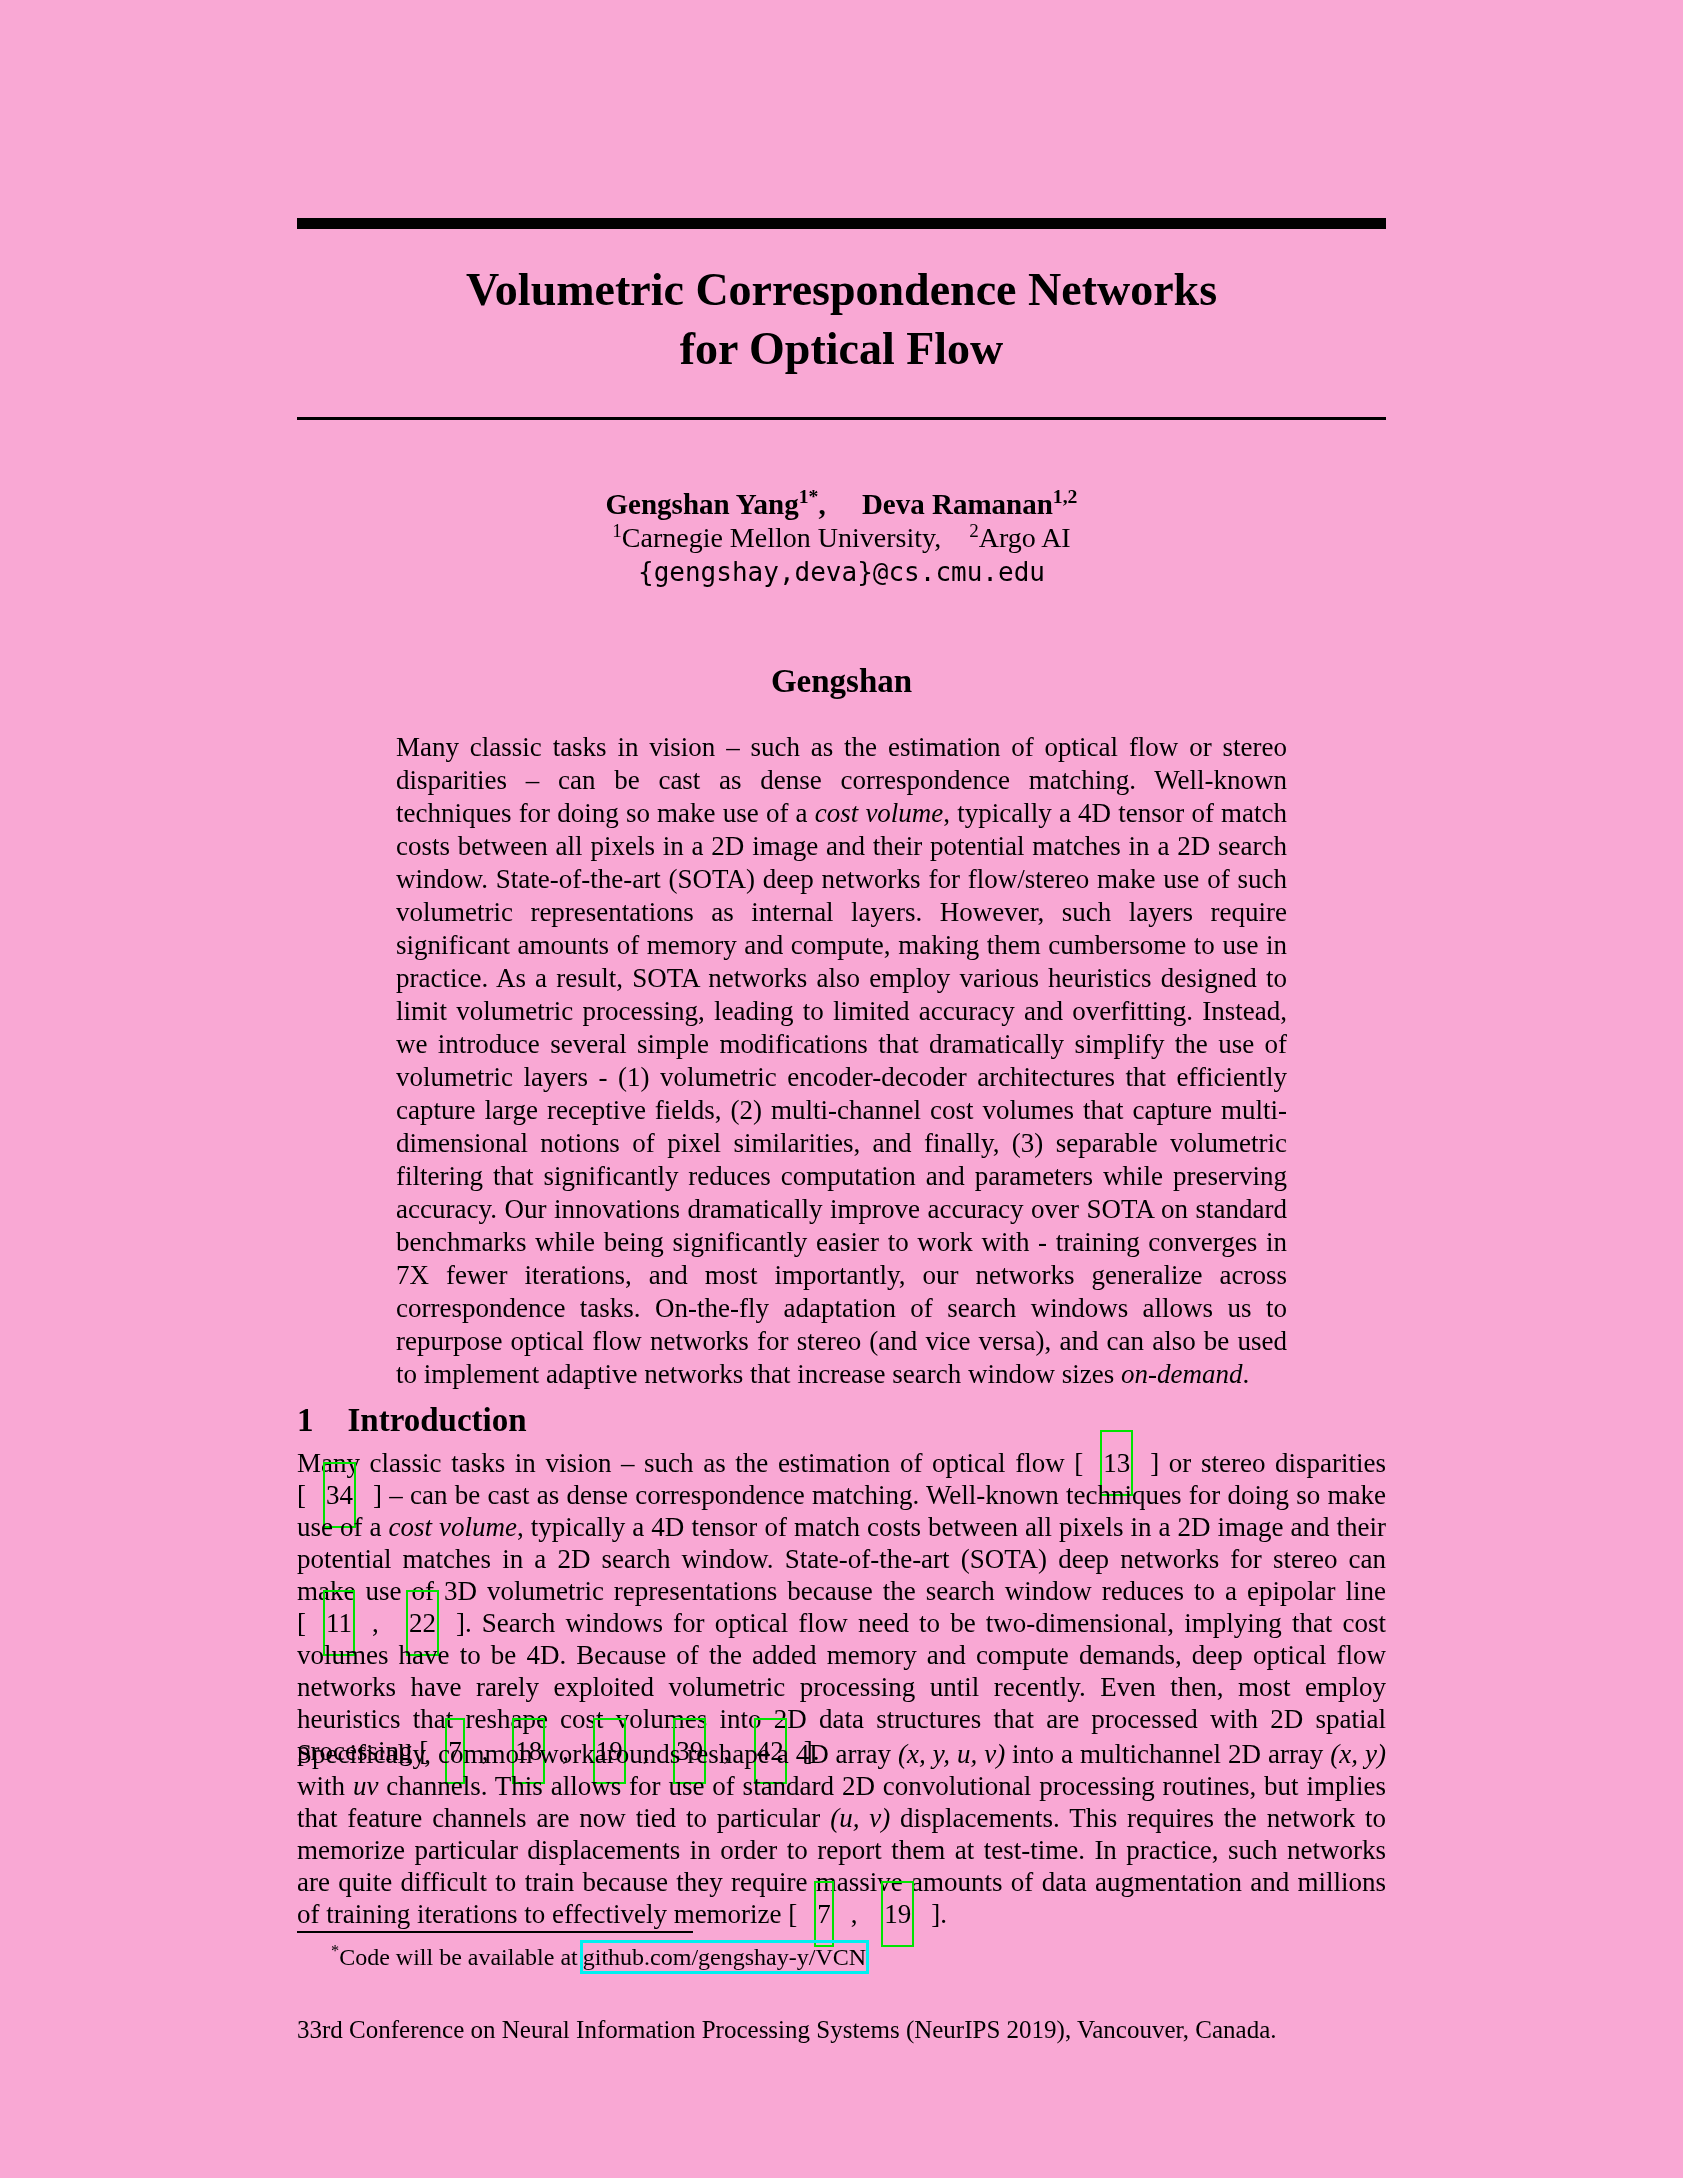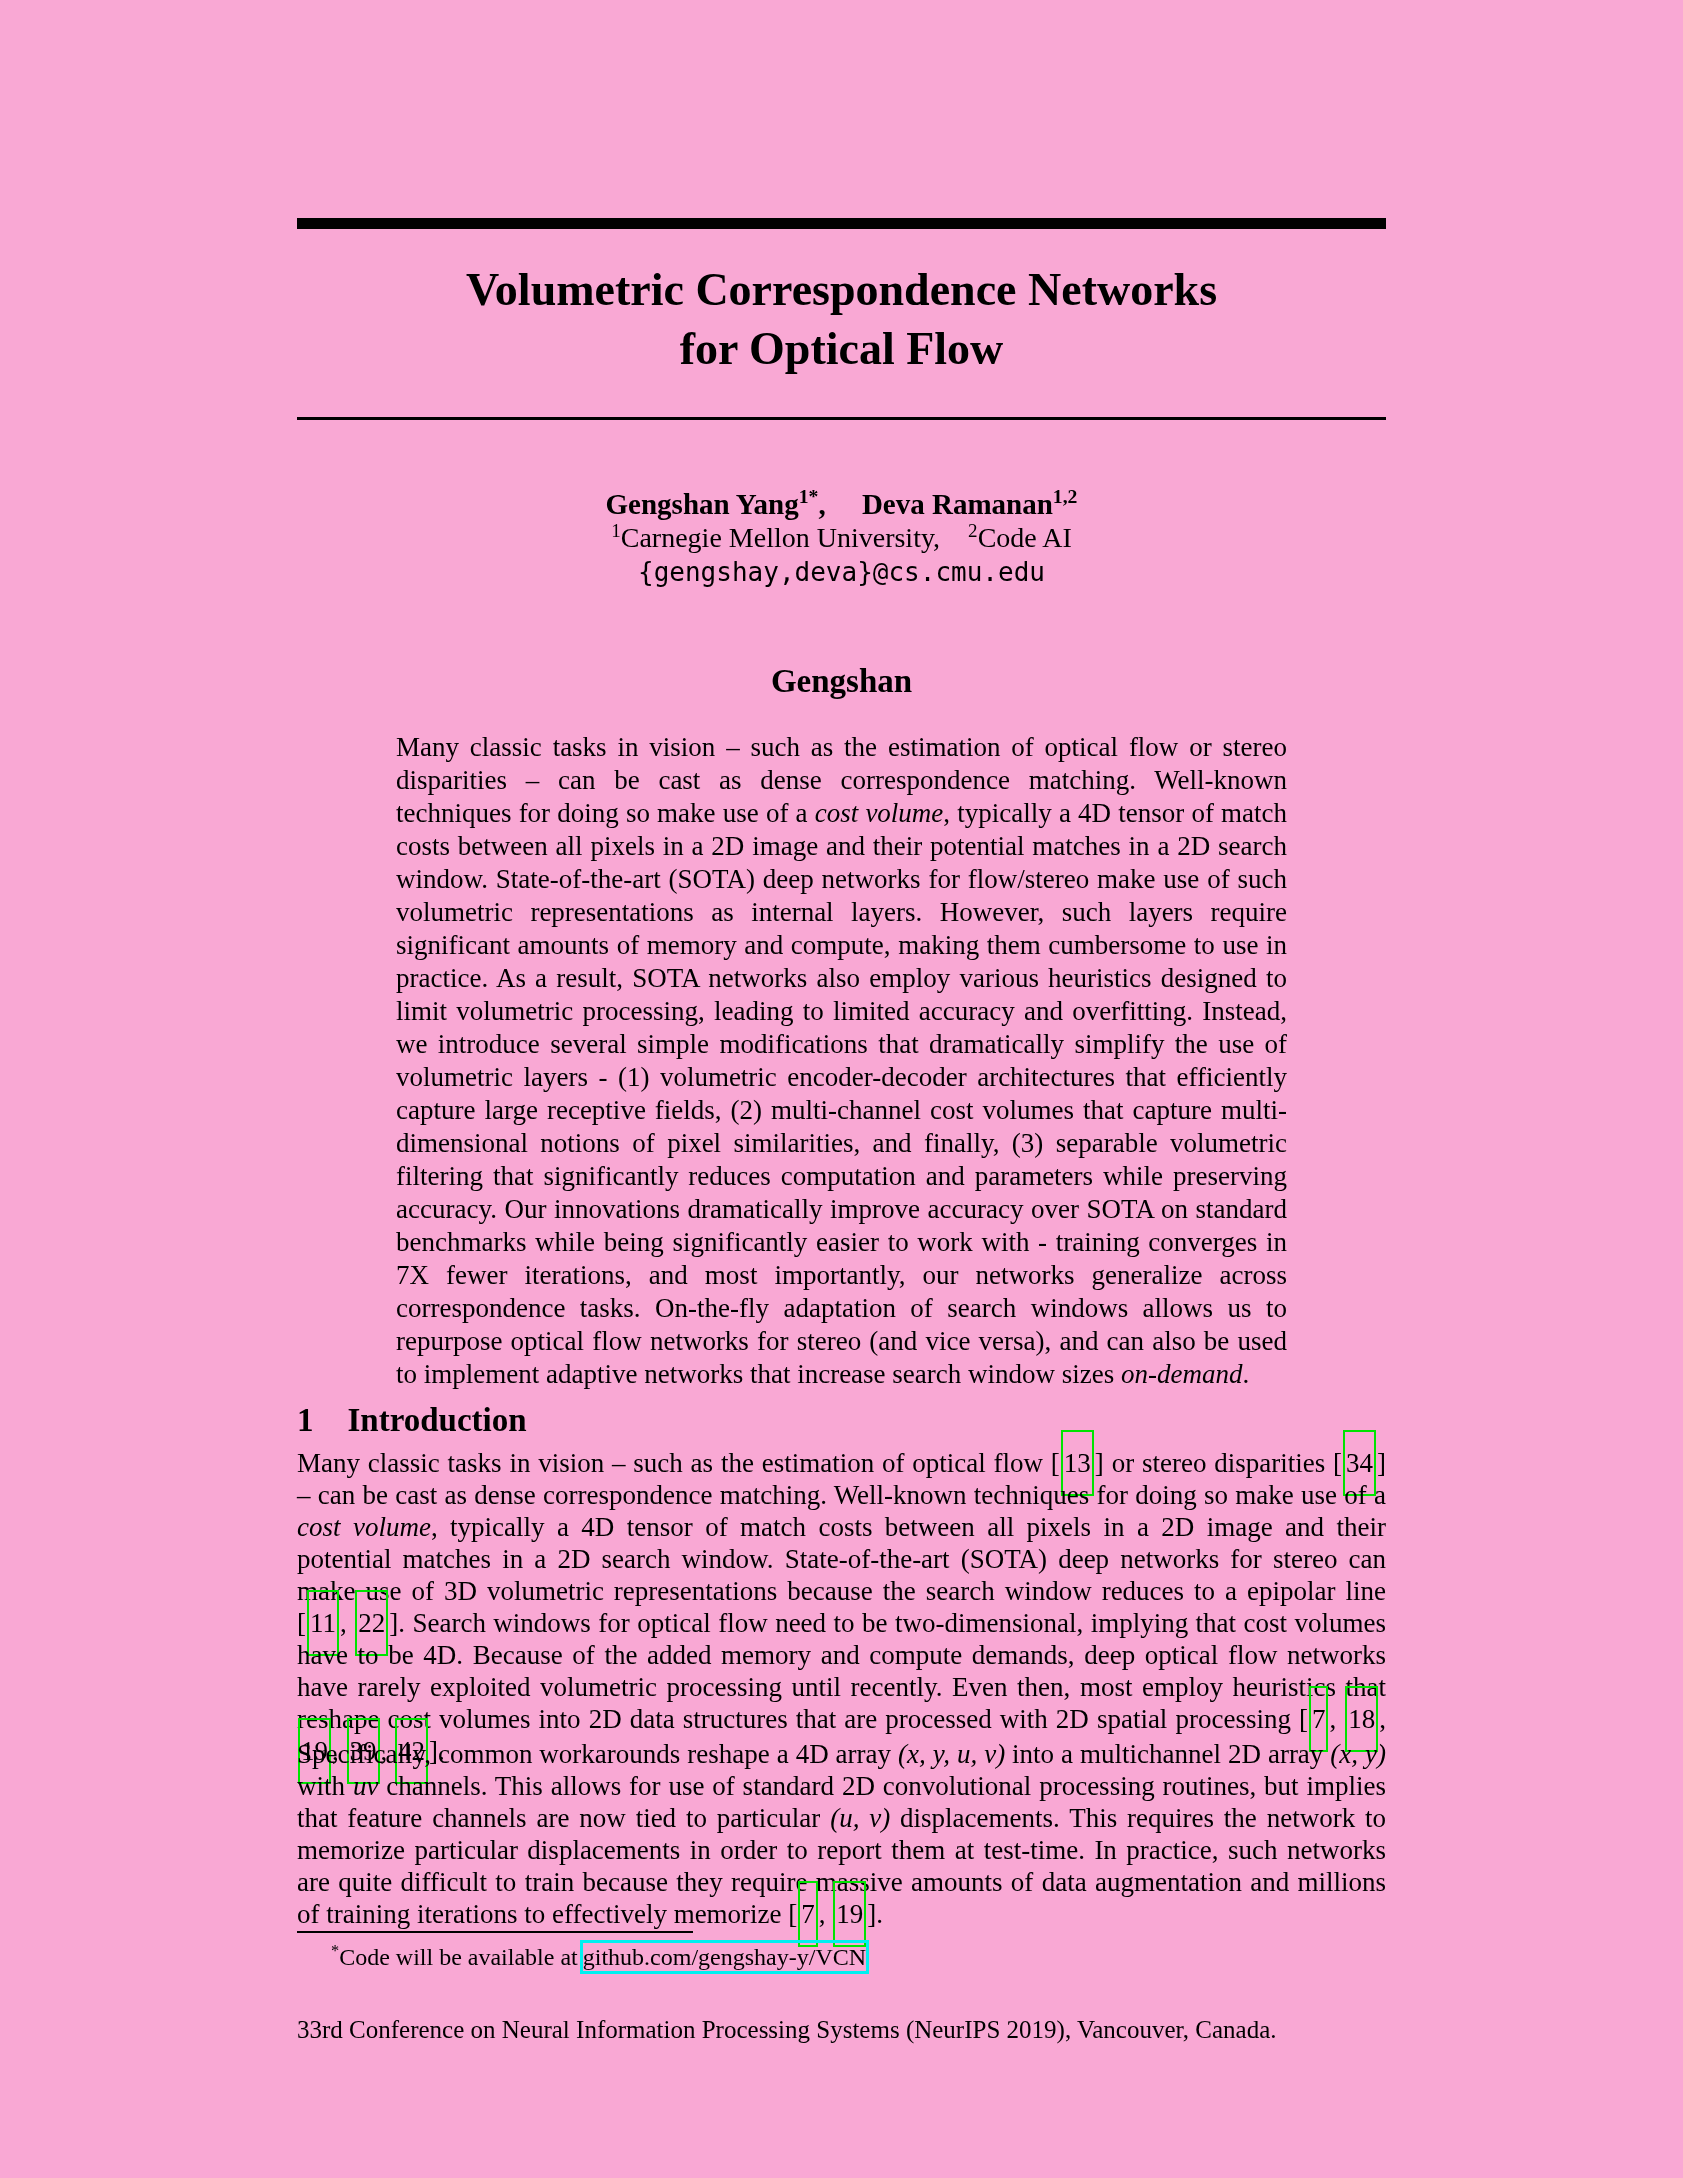--- a/index.html
+++ b/index.html
@@ -51,40 +51,40 @@
   }
   #footer-line{
     position:absolute;left:297px;top:2016px;width:1188px;
     font-size:25px;
   }
   
   .seg-p{}
   .seg-i{font-style:italic;}
   .seg-b{font-weight:bold;}
   .seg-sup{vertical-align:super;font-size:68%;line-height:0;}
-  .seg-c{border:2px solid var(--cite-box);padding:16px 1px;margin:0 1px;}
+  .seg-c{border:2px solid var(--cite-box);padding:16px 1px;margin:0 17px;}
   .seg-l{border:3px solid var(--link-box);padding:1px 0;margin-left:2px;}
 </style>
 </head>
 <body>
 
 <div id="page">
 
   <div class="rule" id="title-rule-top"></div>
 
   <div id="title-block">
     <div>Volumetric Correspondence Networks</div>
     <div>for Optical Flow</div>
   </div>
 
   <div class="rule" id="title-rule-bottom"></div>
 
   <div id="authors-block">
     <div id="author-names"><span class="seg-b">Gengshan Yang</span><span class="seg-sup">1*</span><span class="seg-b">,   Deva Ramanan</span><span class="seg-sup">1,2</span></div>
-    <div id="author-affils"><span class="seg-sup">1</span><span class="seg-p">Carnegie Mellon University,  </span><span class="seg-sup">2</span><span class="seg-p">Code AI</span></div>
+    <div id="author-affils"><span class="seg-sup">1</span><span class="seg-p">Carnegie Mellon University,  </span><span class="seg-sup">2</span><span class="seg-p">Argo AI</span></div>
     <div id="author-email">{gengshay,deva}@cs.cmu.edu</div>
   </div>
 
   <div id="abstract-heading">Gengshan</div>
 
   <div id="abstract-body"><span class="seg-p">Many classic tasks in vision – such as the estimation of optical flow or stereo disparities – can be cast as dense correspondence matching. Well-known techniques for doing so make use of a </span><span class="seg-i">cost volume</span><span class="seg-p">, typically a 4D tensor of match costs between all pixels in a 2D image and their potential matches in a 2D search window. State-of-the-art (SOTA) deep networks for flow/stereo make use of such volumetric representations as internal layers. However, such layers require significant amounts of memory and compute, making them cumbersome to use in practice.  As a result, SOTA networks also employ various heuristics designed to limit volumetric processing, leading to limited accuracy and overfitting.  Instead, we introduce several simple modifications that dramatically simplify the use of volumetric layers - (1) volumetric encoder-decoder architectures that efficiently capture large receptive fields, (2) multi-channel cost volumes that capture multi-dimensional notions of pixel similarities, and finally, (3) separable volumetric filtering that significantly reduces computation and parameters while preserving accuracy. Our innovations dramatically improve accuracy over SOTA on standard benchmarks while being significantly easier to work with - training converges in 7X fewer iterations, and most importantly, our networks generalize across correspondence tasks. On-the-fly adaptation of search windows allows us to repurpose optical flow networks for stereo (and vice versa), and can also be used to implement adaptive networks that increase search window sizes </span><span class="seg-i">on-demand</span><span class="seg-p">.</span></div>
 
   <div id="section1-heading">
     <span id="section1-number">1</span><span>Introduction</span>
   </div>

